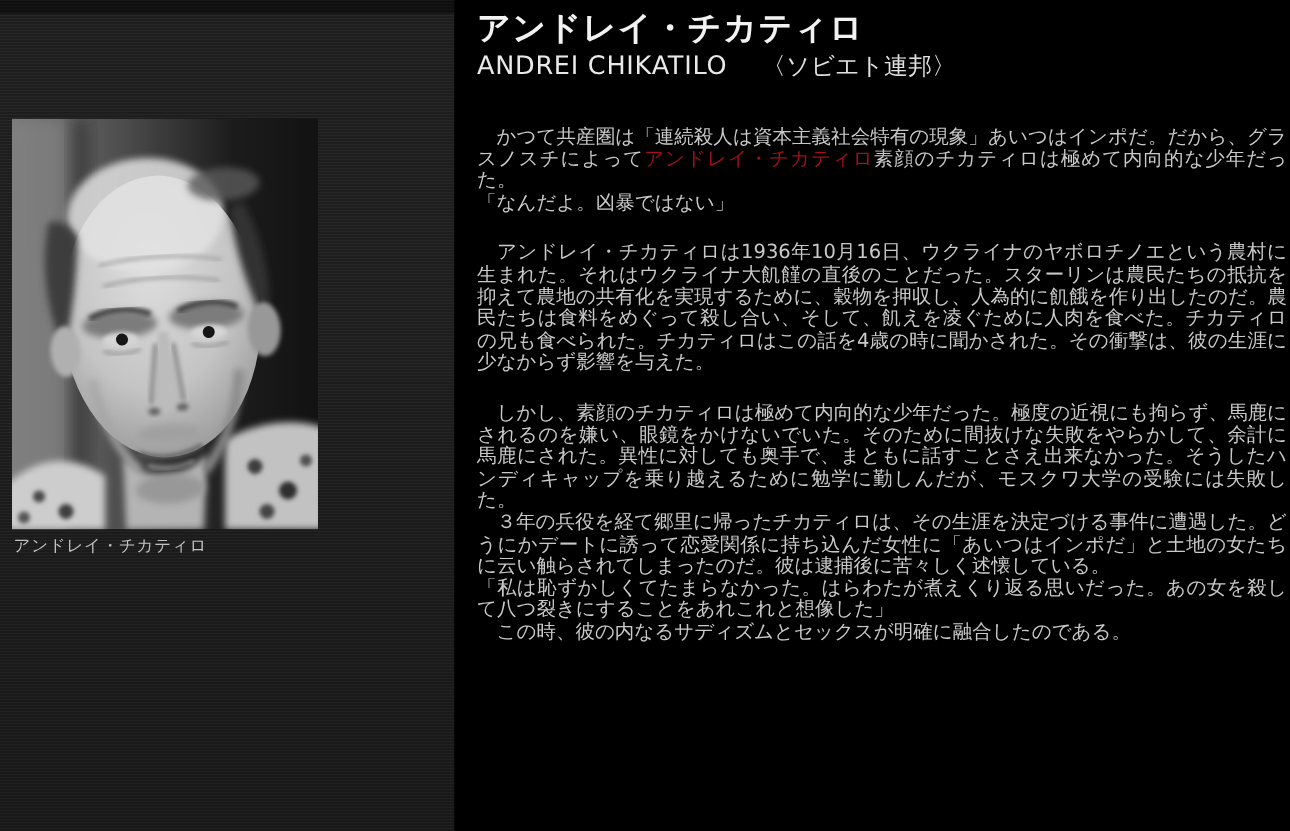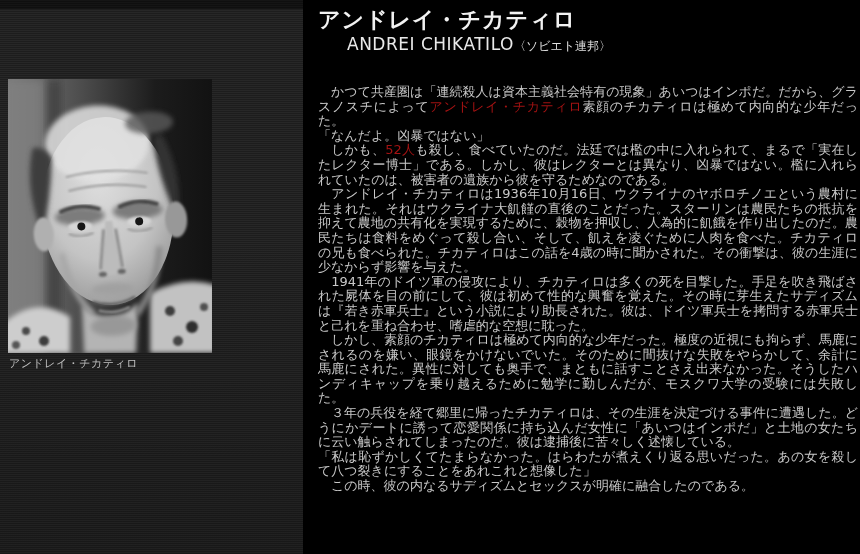--- a/index.html
+++ b/index.html
@@ -45,30 +45,30 @@
     position: absolute; left: 303px; top: 0;
     width: 557px; height: 554px;
     background: #000; box-sizing: border-box;
     padding: 7px 8px 0 15px;
   }
   .page-title {
     font-size: 22px; font-weight: bold; color: #f2f2f2;
     letter-spacing: 1px; line-height: 26px; margin: 0;
   }
   .page-subtitle { margin-top: 1px; color: #e9e9e9; white-space: nowrap; }
-  .subtitle-en { font-size: 17px; letter-spacing: 0.5px; margin-left: 29px; }
-  .subtitle-country { font-size: 12px; margin-left: 0; color: #e0e0e0; }
+  .subtitle-en { font-size: 17px; letter-spacing: 0.5px; }
+  .subtitle-country { font-size: 16px; margin-left: 23px; color: #e0e0e0; }
 
   .article-body {
     margin-top: 30px; width: 540px;
     font-size: 13px; line-height: 14.6px;
     color: #c9c9c9; text-align: justify;
   }
   .article-body p { margin: 0; }
-  .article-body p.gap { }
+  .article-body p.gap { margin-top: 19px; }
   .red { color: #a31212; }
 
   
   .photo-frame svg { display: block; width: 204px; height: 274px; }
 </style>
 </head>
 <body>
 
 <div class="left-panel">
   <div class="photo-frame">
@@ -157,18 +157,16 @@
   <div class="photo-caption">アンドレイ・チカティロ</div>
 </div>
 
 <div class="right-panel">
   <h1 class="page-title">アンドレイ・チカティロ</h1>
   <div class="page-subtitle">
     <span class="subtitle-en">ANDREI CHIKATILO</span><span class="subtitle-country">〈ソビエト連邦〉</span>
   </div>
   <div class="article-body">
       <p class=""><span>　かつて共産圏は「連続殺人は資本主義社会特有の現象」あいつはインポだ。だから、グラスノスチによって</span><span class="red">アンドレイ・チカティロ</span><span>素顔のチカティロは極めて内向的な少年だった。</span><br><span>「なんだよ。凶暴ではない」</span></p>
-      <p class=""><span>　しかも、</span><span class="red">52人</span><span>も殺し、食べていたのだ。法廷では檻の中に入れられて、まるで「実在したレクター博士」である。しかし、彼はレクターとは異なり、凶暴ではない。檻に入れられていたのは、被害者の遺族から彼を守るためなのである。</span></p>
       <p class="gap"><span>　アンドレイ・チカティロは1936年10月16日、ウクライナのヤボロチノエという農村に生まれた。それはウクライナ大飢饉の直後のことだった。スターリンは農民たちの抵抗を抑えて農地の共有化を実現するために、穀物を押収し、人為的に飢餓を作り出したのだ。農民たちは食料をめぐって殺し合い、そして、飢えを凌ぐために人肉を食べた。チカティロの兄も食べられた。チカティロはこの話を4歳の時に聞かされた。その衝撃は、彼の生涯に少なからず影響を与えた。</span></p>
-      <p class="gap"><span>　1941年のドイツ軍の侵攻により、チカティロは多くの死を目撃した。手足を吹き飛ばされた屍体を目の前にして、彼は初めて性的な興奮を覚えた。その時に芽生えたサディズムは『若き赤軍兵士』という小説により助長された。彼は、ドイツ軍兵士を拷問する赤軍兵士と己れを重ね合わせ、嗜虐的な空想に耽った。</span></p>
       <p class="gap"><span>　しかし、素顔のチカティロは極めて内向的な少年だった。極度の近視にも拘らず、馬鹿にされるのを嫌い、眼鏡をかけないでいた。そのために間抜けな失敗をやらかして、余計に馬鹿にされた。異性に対しても奥手で、まともに話すことさえ出来なかった。そうしたハンディキャップを乗り越えるために勉学に勤しんだが、モスクワ大学の受験には失敗した。</span><br><span>　３年の兵役を経て郷里に帰ったチカティロは、その生涯を決定づける事件に遭遇した。どうにかデートに誘って恋愛関係に持ち込んだ女性に「あいつはインポだ」と土地の女たちに云い触らされてしまったのだ。彼は逮捕後に苦々しく述懐している。</span><br><span>「私は恥ずかしくてたまらなかった。はらわたが煮えくり返る思いだった。あの女を殺して八つ裂きにすることをあれこれと想像した」</span><br><span>　この時、彼の内なるサディズムとセックスが明確に融合したのである。</span></p>
     </div>
 </div>
 
 </body></html>

